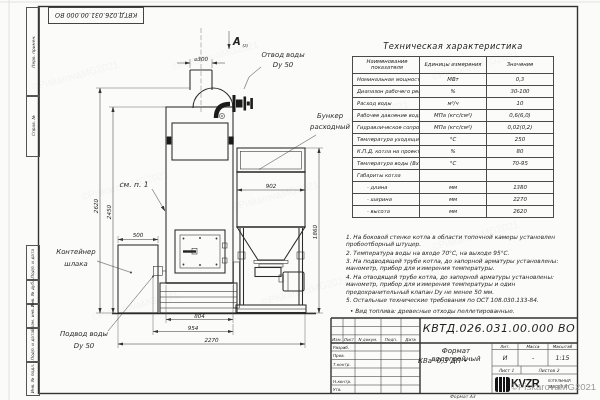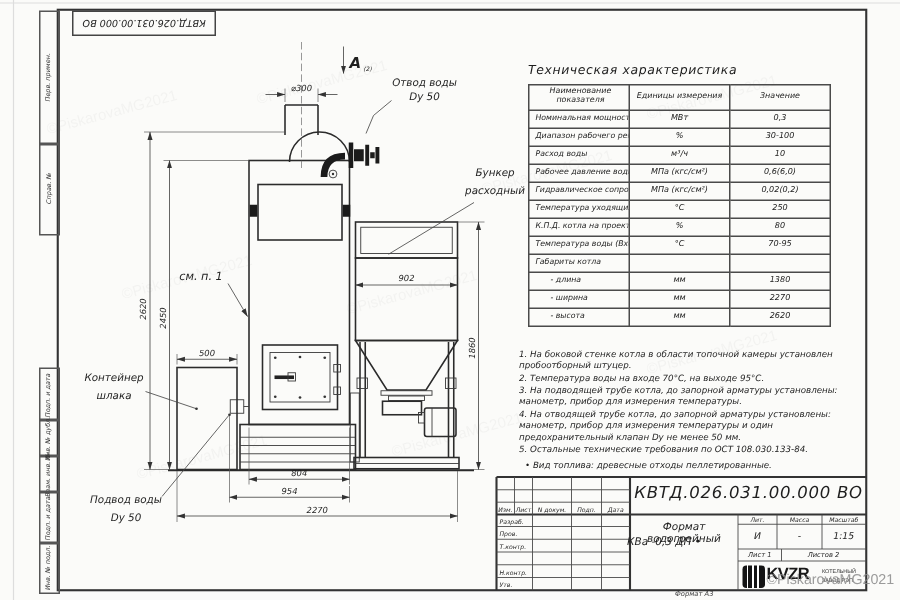--- a/index.html
+++ b/index.html
@@ -17,21 +17,21 @@
   svg .thick{stroke:#333;stroke-width:1.4;fill:none}
   svg .tbl{stroke:#4a4a4a;stroke-width:0.6;fill:none}
   svg .edge{stroke:#ddd;stroke-width:0.8}
   svg text{fill:#1f1f1f;font-family:"DejaVu Sans",sans-serif;font-style:italic}
   svg .dim{font-size:5.6px}
   svg .lbl{font-size:6.9px}
   svg .lbl2{font-size:7.5px}
   svg .view{font-size:10px;font-weight:bold}
   svg .viewref{font-size:4px}
 
-  .spec-title{left:352px;top:41px;width:202px;font-size:8.3px;
+  .spec-title{left:352px;top:41px;width:202px;text-align:center;font-size:8.3px;
               letter-spacing:.4px;color:#1c1c1c}
   table.spec{position:absolute;left:352px;top:56px;border-collapse:collapse;table-layout:fixed;width:202px}
   table.spec td{border:0.7px solid #4a4a4a;font:italic 5.4px/1.15 "DejaVu Sans",sans-serif;
       color:#222;height:11px;padding:0 2px;text-align:center;overflow:hidden;white-space:nowrap}
   table.spec td:first-child{text-align:left;padding-left:4px;font-size:5.2px}
   table.spec tr.head td{height:16px;white-space:normal;text-align:center;font-size:5.3px;line-height:1.1}
   table.spec tr.sub td:first-child{padding-left:14px}
 
   .notes{left:346px;top:234px;width:233px;color:#1d1d1d}
   .notes p{margin:0 0 1px;font:italic 5.8px/1.27 "DejaVu Sans",sans-serif}

